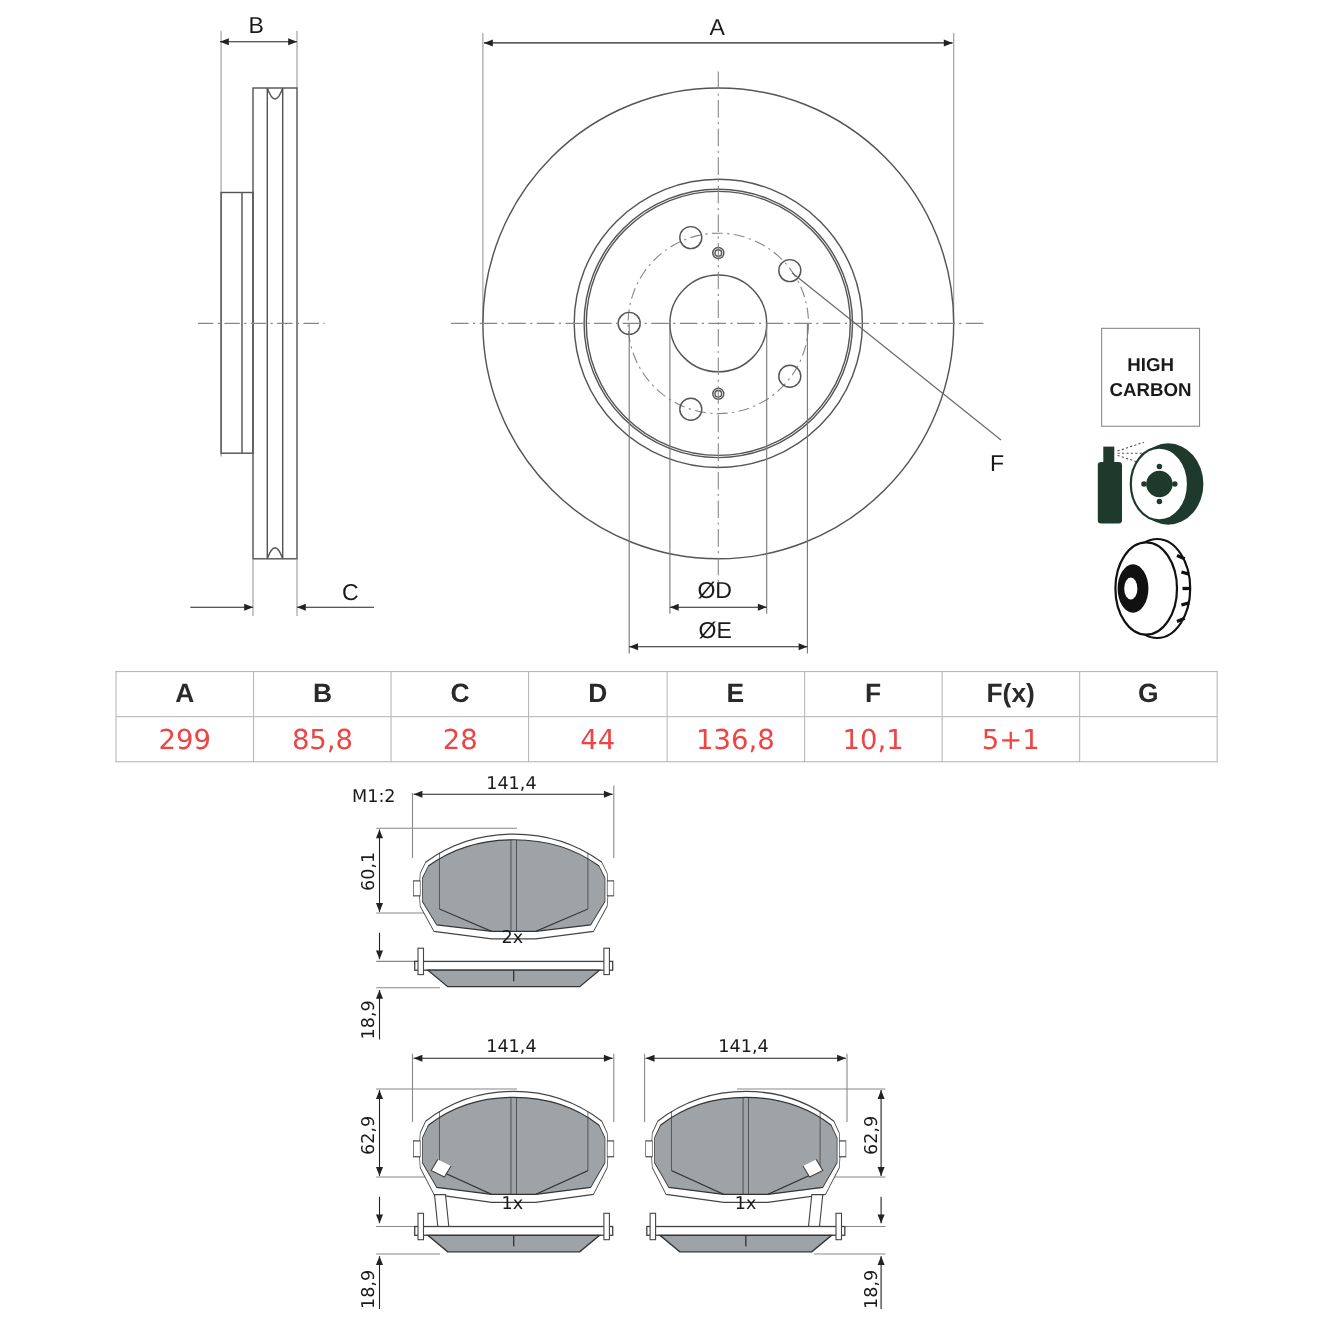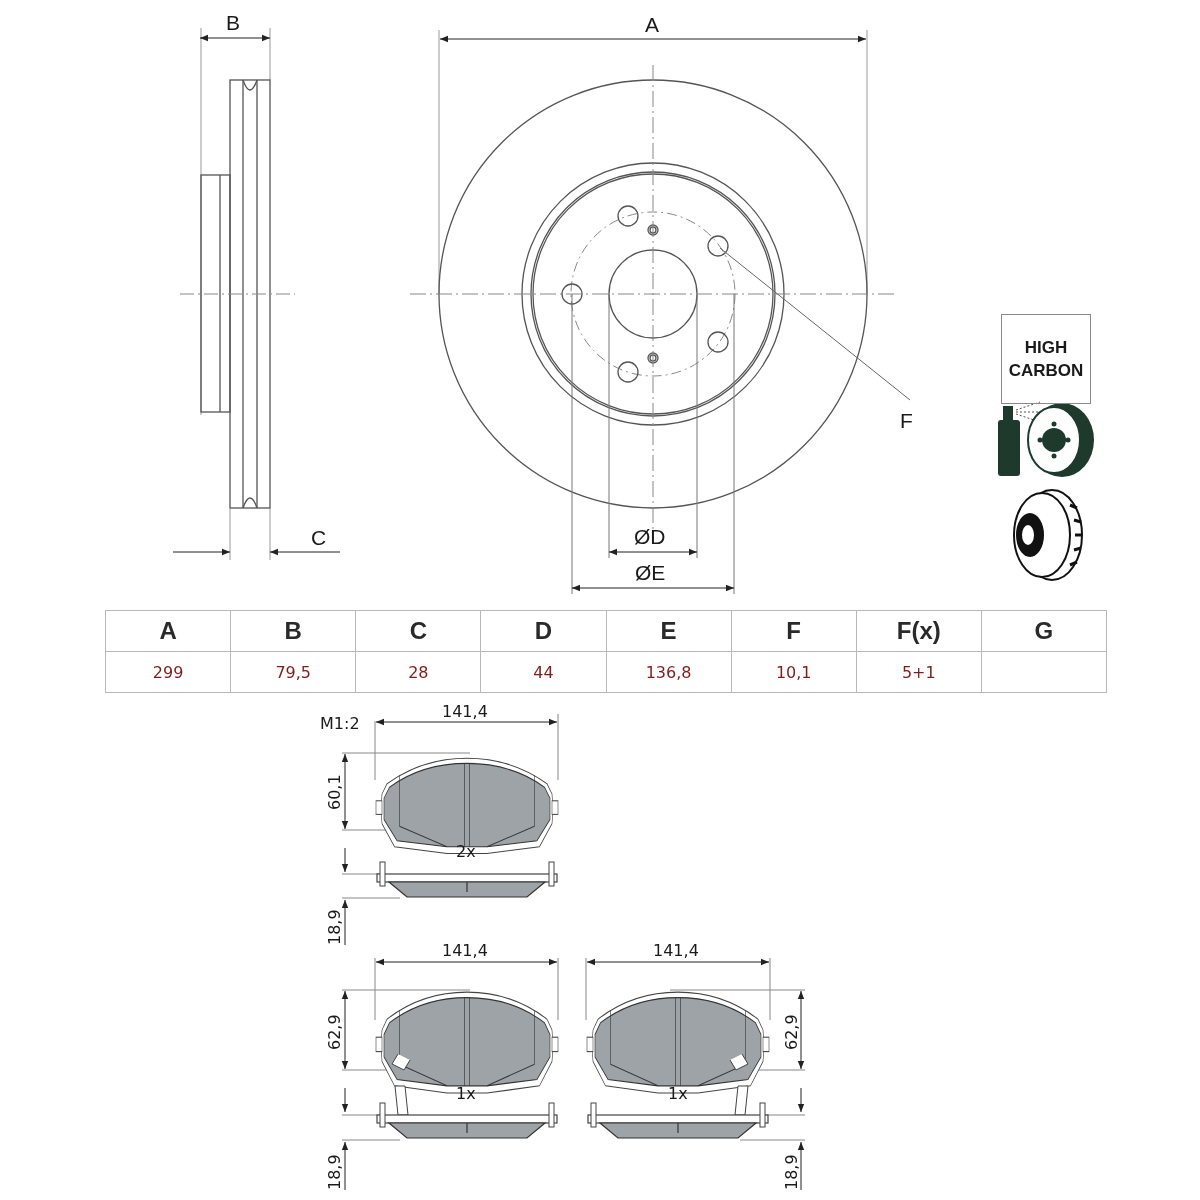--- a/index.html
+++ b/index.html
@@ -3,22 +3,22 @@
 <meta charset="utf-8">
 <style>
   html, body { margin:0; padding:0; background:#ffffff; }
   body { width:1200px; height:1200px; position:relative; overflow:hidden; font-family:"Liberation Sans", sans-serif; color:#1a1a1a; }
   svg.drawing { position:absolute; left:0; top:0; width:1200px; height:1200px; }
   .lbl { font-family:"Liberation Sans", sans-serif; font-size:21px; fill:#1a1a1a; }
   .dimtxt { font-family:"DejaVu Sans", sans-serif; font-size:16px; fill:#1a1a1a; }
   table.spec { position:absolute; left:105px; top:610px; width:1002px; border-collapse:collapse; table-layout:fixed; }
   table.spec td, table.spec th { border:1px solid #b8b8b8; text-align:center; height:40px; padding:0; }
   table.spec th { font-family:"Liberation Sans", sans-serif; font-weight:bold; font-size:24px; color:#2a2a2a; }
-  table.spec td { font-family:"DejaVu Sans", sans-serif; font-size:16px; color:#7f1d1d; }
-  .badge { position:absolute; left:1001px; top:298px; width:90px; height:90px; border:1.5px solid #8a8a8a; box-sizing:border-box; display:flex; flex-direction:column; align-items:center; justify-content:center; font-family:"Liberation Sans", sans-serif; font-weight:bold; font-size:17px; line-height:23px; color:#1a1a1a;margin-top:16px; }
+  table.spec td { font-family:"DejaVu Sans", sans-serif; font-size:25px; color:#ef4444; }
+  .badge { position:absolute; left:1001px; top:298px; width:90px; height:90px; border:1.5px solid #8a8a8a; box-sizing:border-box; display:flex; flex-direction:column; align-items:center; justify-content:center; font-family:"Liberation Sans", sans-serif; font-weight:bold; font-size:17px; line-height:23px; color:#1a1a1a; }
 </style>
 </head>
 <body>
 
 <svg class="drawing" viewBox="0 0 1200 1200">
   <defs>
     <marker id="arr" viewBox="0 0 10 10" refX="10" refY="5" markerWidth="10" markerHeight="8" orient="auto-start-reverse" markerUnits="userSpaceOnUse">
       <path d="M0,1 L10,5 L0,9 z" fill="#222"></path>
     </marker>
     <g id="pad-front">
@@ -204,21 +204,21 @@
     <th>B</th>
     <th>C</th>
     <th>D</th>
     <th>E</th>
     <th>F</th>
     <th>F(x)</th>
     <th>G</th>
   </tr>
   <tr>
     <td>299</td>
-    <td>79,5</td>
+    <td>85,8</td>
     <td>28</td>
     <td>44</td>
     <td>136,8</td>
     <td>10,1</td>
     <td>5+1</td>
     <td></td>
   </tr>
 </tbody>
   </table>
 

